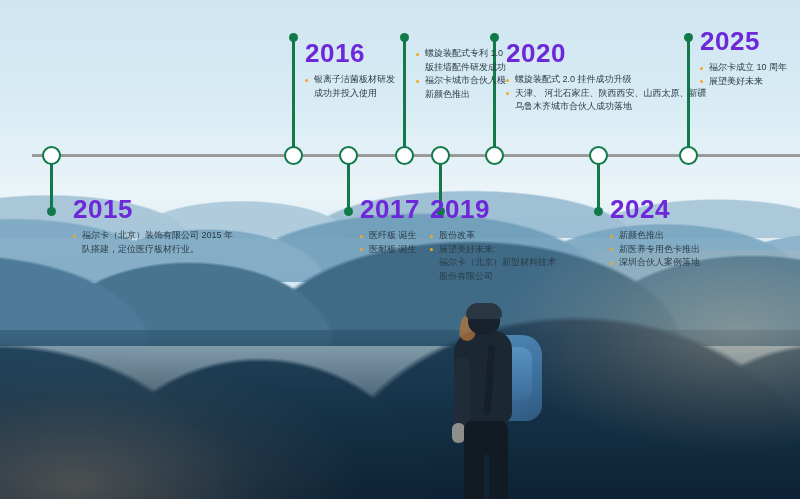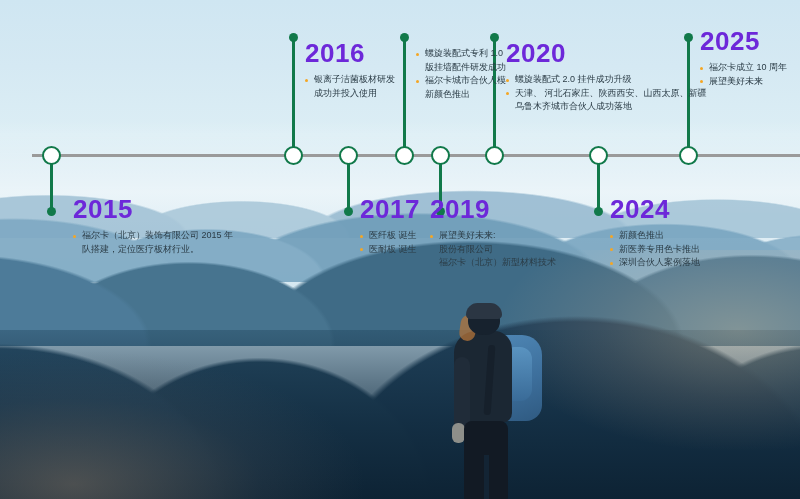--- a/index.html
+++ b/index.html
@@ -176,23 +176,24 @@
           <li>福尔卡城市合伙人模</li>
           <li class="nobul" style="--no: 1; padding-left: 9px; list-style: none;">新颜色推出</li>
         </ul>
       </div>
       <div class="stem" style="left: 440px; top: 155px; height: 57px;"></div>
       <div class="stem-cap" style="left: 440px; top: 207px;"></div>
       <div class="node" style="left: 440px;"></div>
       <div class="block below" style="left: 430px; top: 196px;">
         <div class="year">2019</div>
         <ul class="bullets">
+          <li>股份改革</li>
           <li>展望美好未来:</li>
+          <li class="nobul" style="--no: 1; padding-left: 9px; list-style: none;">福尔卡（北京）新型材料技术</li>
           <li class="nobul" style="--no: 1; padding-left: 9px; list-style: none;">股份有限公司</li>
-          <li class="nobul" style="--no: 1; padding-left: 9px; list-style: none;">福尔卡（北京）新型材料技术</li>
         </ul>
       </div>
       <div class="stem" style="left: 494px; top: 37px; height: 118px;"></div>
       <div class="stem-cap" style="left: 494px; top: 33px;"></div>
       <div class="node" style="left: 494px;"></div>
       <div class="block" style="left: 506px; top: 40px;">
         <div class="year">2020</div>
         <ul class="bullets">
           <li>螺旋装配式 2.0 挂件成功升级</li>
           <li>天津、 河北石家庄、陕西西安、山西太原、新疆</li>

